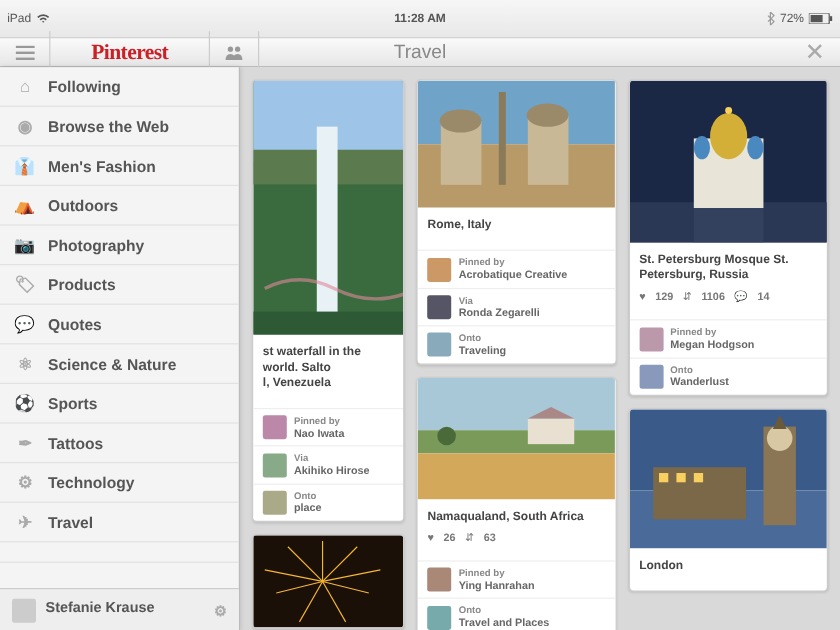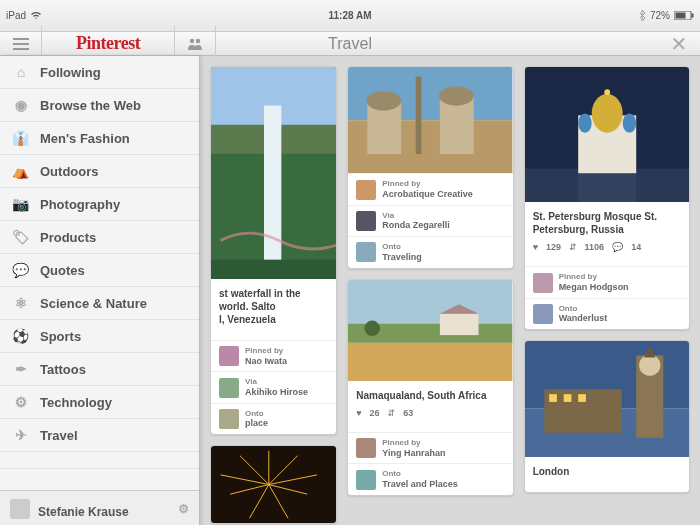--- a/index.html
+++ b/index.html
@@ -154,21 +154,21 @@
           <span>Technology</span>
         </div>
       <div class="sidebar-item">
           <span class="icon">✈</span>
           <span>Travel</span>
         </div>
       <div class="sidebar-item"></div>
 
     </div>
     <div class="sidebar-footer">
-      <div style="display:flex;align-items:flex-end;gap:8px;">
+      <div style="display:flex;align-items:flex-start;gap:8px;">
         <div class="avatar-sm"></div>
         <span>Stefanie Krause</span>
       </div>
       <span style="color:#aaa;">⚙</span>
     </div>
   </div>
 
   <div class="content">
     <div class="columns">
 
@@ -221,20 +221,23 @@
         <div class="card">
           <svg class="card-img" viewBox="0 0 170 110" preserveAspectRatio="none">
             <rect width="170" height="55" fill="#6fa3c7"></rect>
             <rect y="55" width="170" height="55" fill="#b89968"></rect>
             <rect x="20" y="35" width="35" height="55" fill="#c9b896"></rect>
             <ellipse cx="37" cy="35" rx="18" ry="10" fill="#9a8a6a"></ellipse>
             <rect x="95" y="30" width="35" height="60" fill="#c9b896"></rect>
             <ellipse cx="112" cy="30" rx="18" ry="10" fill="#9a8a6a"></ellipse>
             <rect x="70" y="10" width="6" height="80" fill="#8a7a5a"></rect>
           </svg>
+          <div class="card-body">
+              <div class="card-title">Rome, Italy</div>
+            </div>
           <div class="meta-row">
               <div class="thumb" style="background:#c96"></div>
               <div class="txt"><span>Pinned by</span><b>Acrobatique Creative</b></div>
             </div>
           <div class="meta-row">
               <div class="thumb" style="background:#556"></div>
               <div class="txt"><span>Via</span><b>Ronda Zegarelli</b></div>
             </div>
           <div class="meta-row">
               <div class="thumb" style="background:#8ab"></div>

